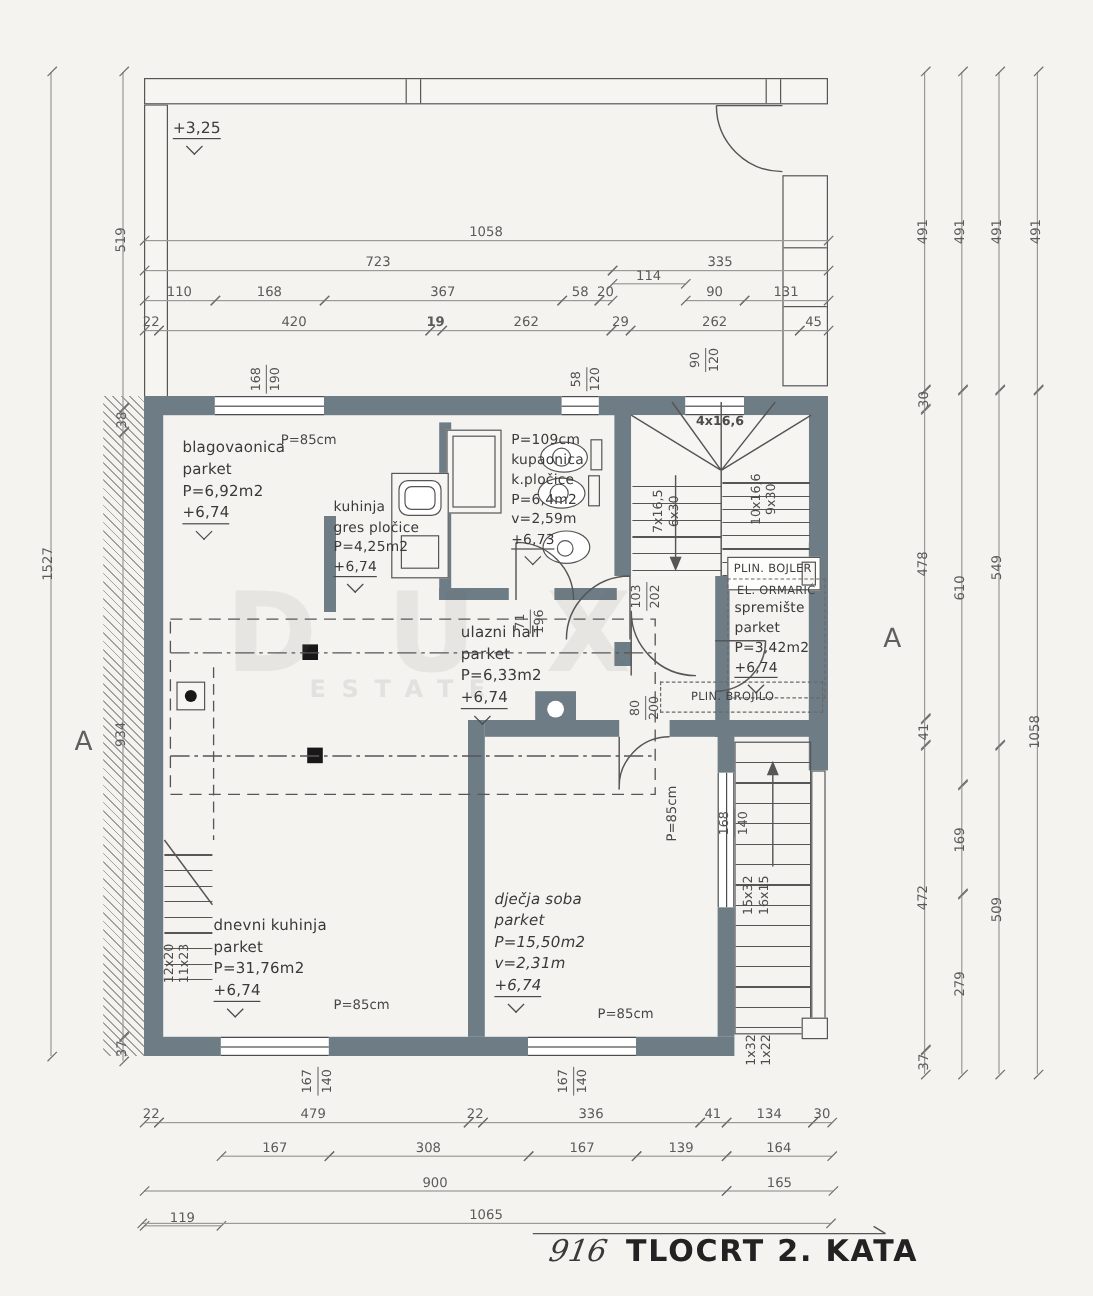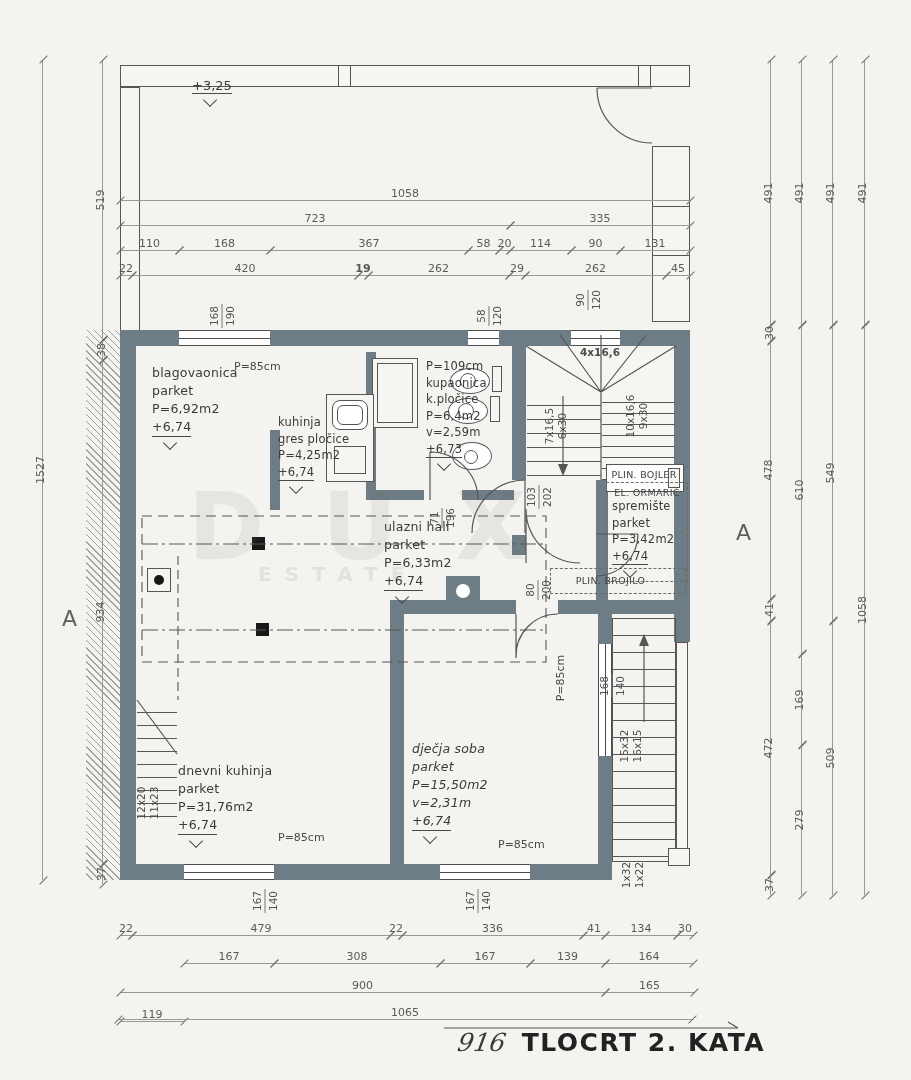--- a/index.html
+++ b/index.html
@@ -57,21 +57,21 @@
         transform:rotate(45deg);margin:1px 0 0 13px;}
   .para{position:absolute;font-size:11px;color:#474747;white-space:nowrap;}
   .para.v{transform:translate(-50%,-50%) rotate(-90deg);}
   .equip{position:absolute;font-size:9.5px;color:#3f3f3f;text-align:center;white-space:nowrap;letter-spacing:.3px;}
   .secA{position:absolute;font-size:22px;color:#5f5f5f;font-weight:400;}
   #svg-overlay{position:absolute;left:0;top:0;z-index:30;pointer-events:none;}
   .wm-big{position:absolute;left:188px;top:474px;font-size:92px;font-weight:700;letter-spacing:58px;
           color:rgba(105,105,105,0.10);z-index:40;}
   .wm-small{position:absolute;left:258px;top:562px;font-size:20px;font-weight:700;letter-spacing:13px;
           color:rgba(105,105,105,0.13);z-index:40;}
-  .lvl-top{position:absolute;left:144px;top:78px;font-size:13px;color:#3e3e3e;margin-left:48px;}
+  .lvl-top{position:absolute;left:144px;top:100px;font-size:13px;color:#3e3e3e;}
   .lvl-top .lvl{display:inline-block;border-bottom:1.2px solid #4a4a4a;}
   #title-block{position:absolute;left:458px;top:1028px;white-space:nowrap;}
   #title-note{display:inline-block;font-family:"DejaVu Serif",serif;font-style:italic;font-size:25px;
               color:#3a3a3a;transform:skewX(-10deg);margin-right:16px;}
   #title-text{display:inline-block;font-size:25px;font-weight:700;letter-spacing:1.5px;color:#222;}
   .z20{z-index:20;} .z25{z-index:25;} .z35{z-index:35;}
 </style>
 </head>
 <body>
 
@@ -211,21 +211,21 @@
     </div>
     <div class="dim h" style="left: 270px; top: 250px; width: 198px;">
       <span class="lbl">367</span>
     </div>
     <div class="dim h" style="left: 468px; top: 250px; width: 31px;">
       <span class="lbl">58</span>
     </div>
     <div class="dim h" style="left: 499px; top: 250px; width: 11px;">
       <span class="lbl">20</span>
     </div>
-    <div class="dim h" style="left: 510px; top: 250px; width: 61px;">
+    <div class="dim h" style="left: 510px; top: 236px; width: 61px;">
       <span class="lbl">114</span>
     </div>
     <div class="dim h" style="left: 571px; top: 250px; width: 49px;">
       <span class="lbl">90</span>
     </div>
     <div class="dim h" style="left: 620px; top: 250px; width: 70px; text-decoration: underline;">
       <span class="lbl">131</span>
     </div>
     <div class="dim h" style="left: 120px; top: 275px; width: 12px;">
       <span class="lbl">22</span>

